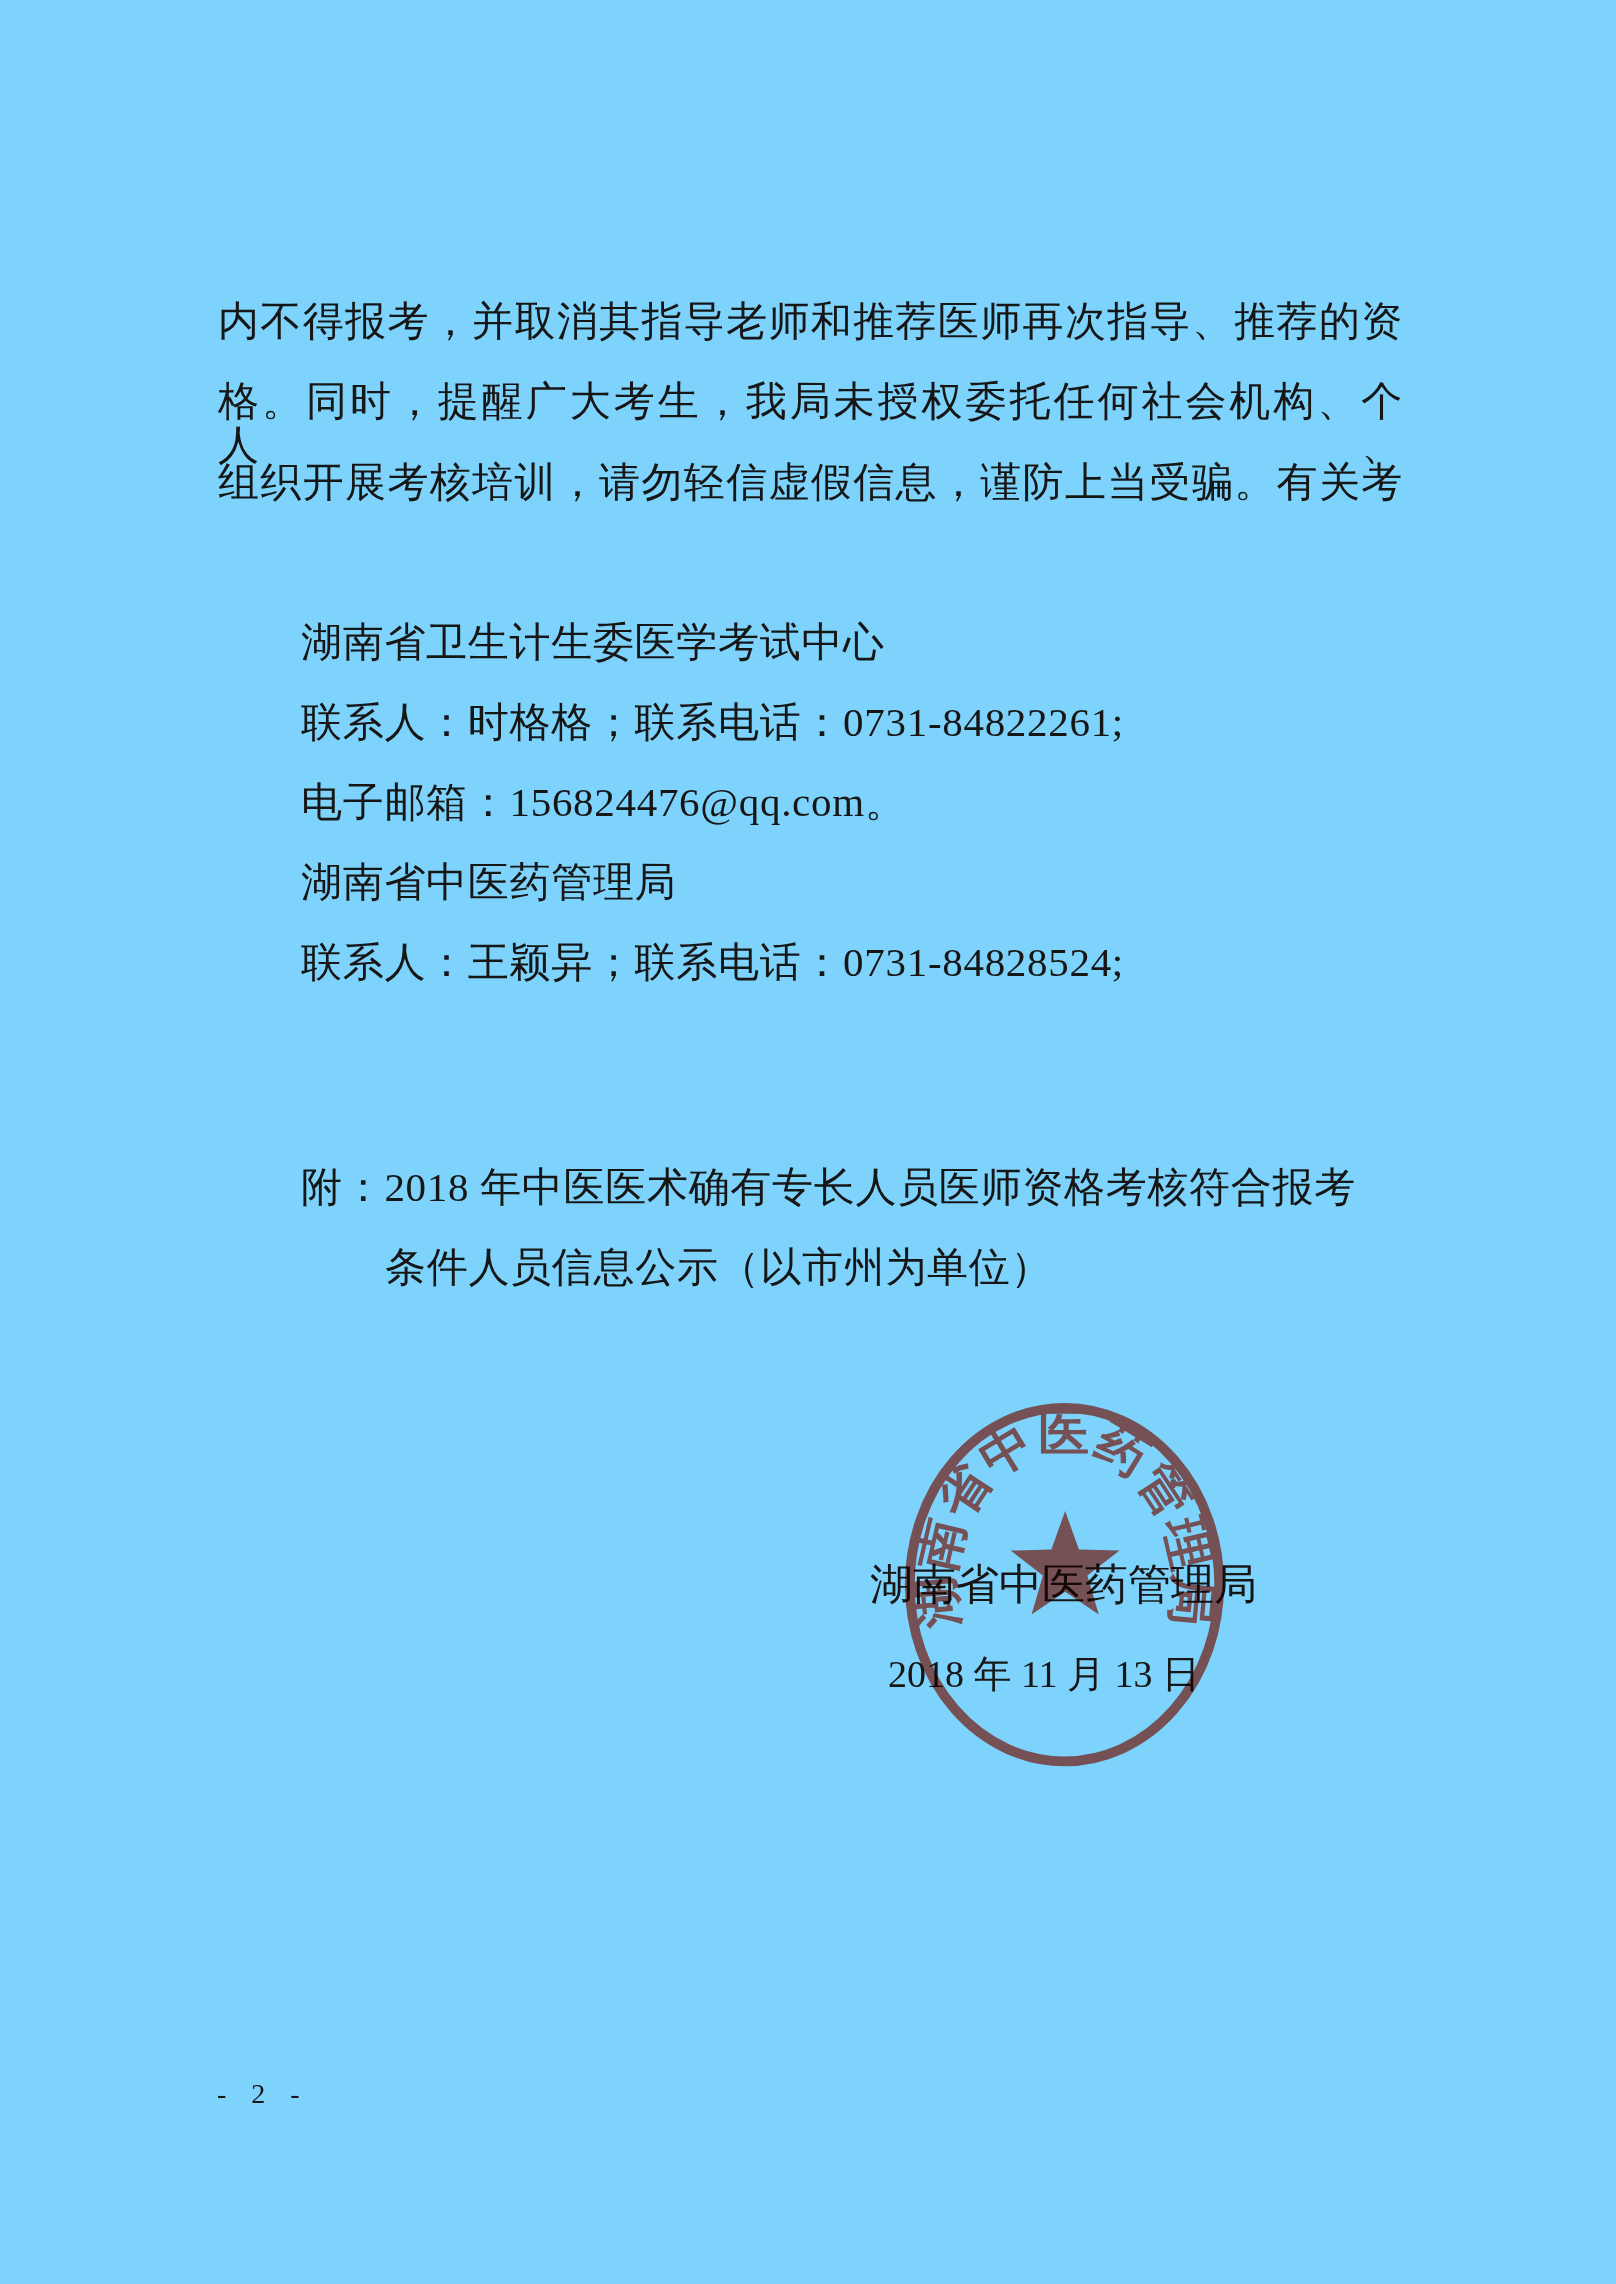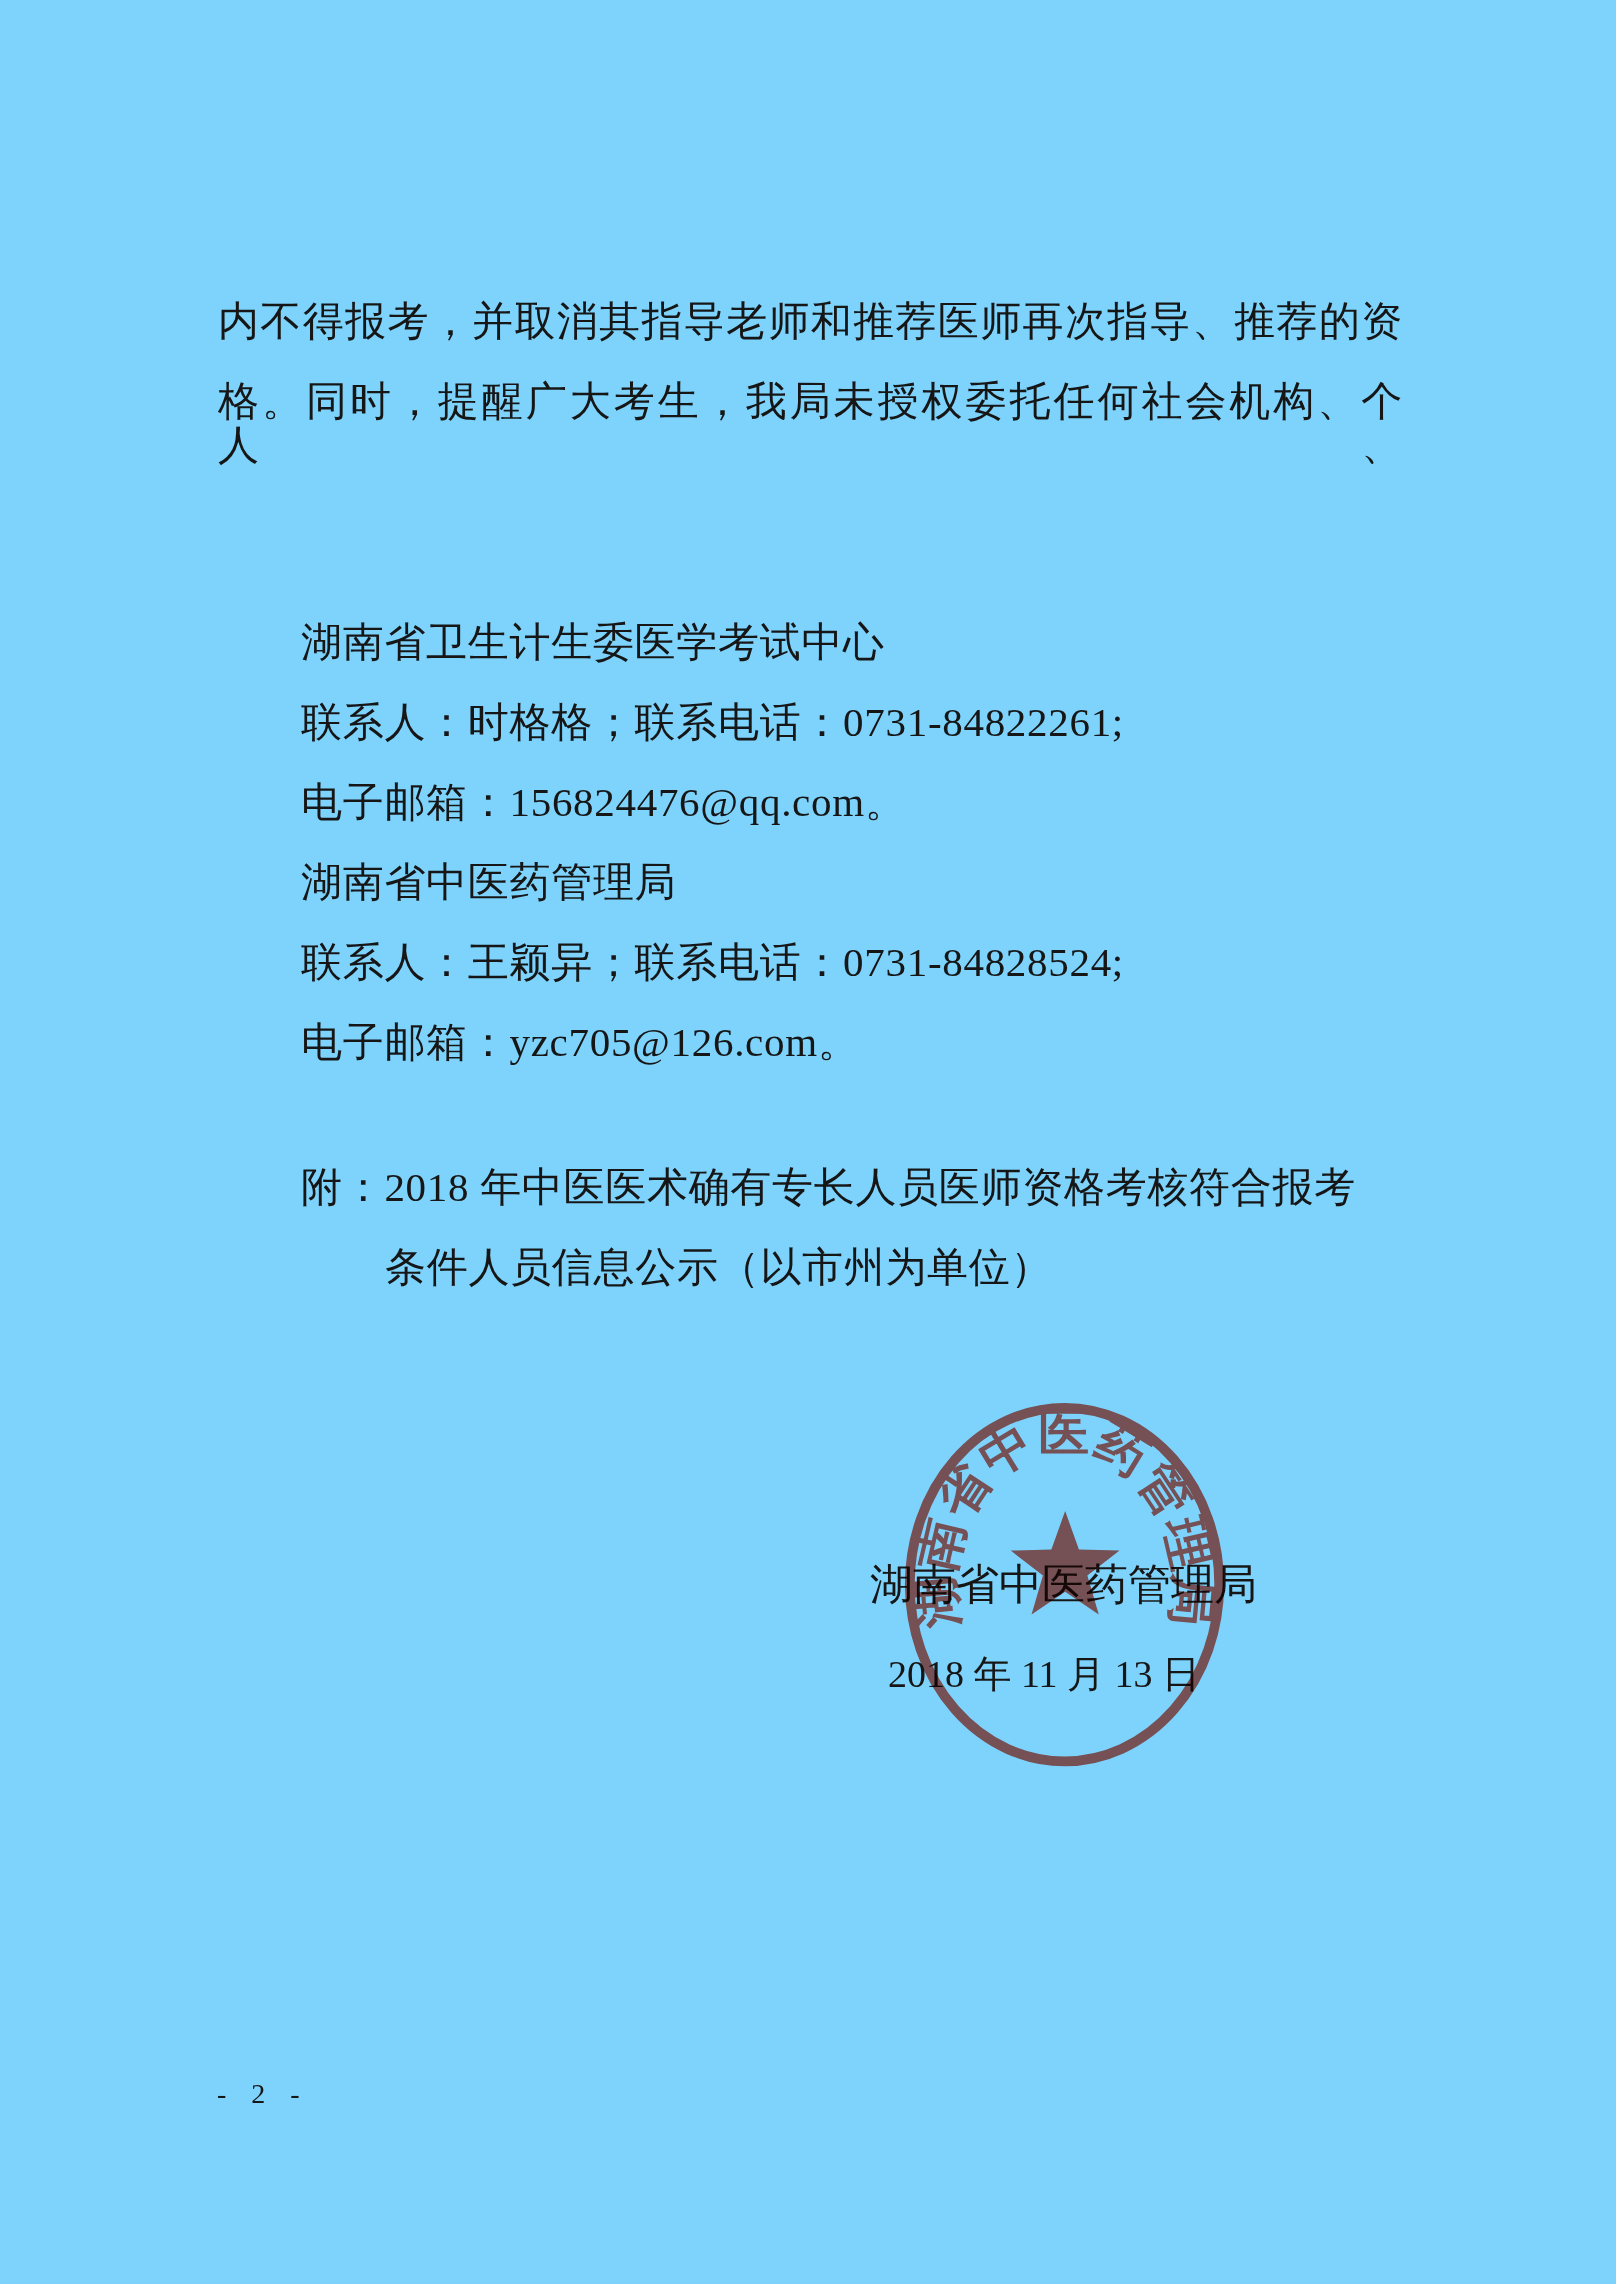--- a/index.html
+++ b/index.html
@@ -71,27 +71,27 @@
     white-space: nowrap;
   }
 </style>
 </head>
 <body>
 
 <div class="page">
 
   <div class="line para just" style="top:299px">内不得报考，并取消其指导老师和推荐医师再次指导、推荐的资</div>
   <div class="line para just" style="top:379px">格。同时，提醒广大考生，我局未授权委托任何社会机构、个人、</div>
+  <div class="line para just" style="top:460px">组织开展考核培训，请勿轻信虚假信息，谨防上当受骗。有关考</div>
 
   <div class="line indent" style="top:620px">湖南省卫生计生委医学考试中心</div>
   <div class="line indent" style="top:700px">联系人：时格格；联系电话：0731-84822261;</div>
   <div class="line indent" style="top:780px">电子邮箱：156824476@qq.com。</div>
   <div class="line indent" style="top:860px">湖南省中医药管理局</div>
   <div class="line indent" style="top:940px">联系人：王颖异；联系电话：0731-84828524;</div>
-  <div class="line indent" style="top:1020px">电子邮箱：yzc705@126.com。</div>
 
   <div class="line indent" style="top:1165px">附：2018 年中医医术确有专长人员医师资格考核符合报考</div>
   <div class="line attach2" style="top:1245px">条件人员信息公示（以市州为单位）</div>
 
   <div class="sig">湖南省中医药管理局</div>
   <div class="date">2018 年 11 月 13 日</div>
 
   <svg class="seal" width="325" height="371" viewBox="0 0 500 570" aria-hidden="true">
     <ellipse cx="250" cy="282" rx="238" ry="272" fill="none" stroke-width="15" stroke="#ee5449"></ellipse>
     <polygon points="251,169 272.2,227.9 334.7,229.8 285.2,268.1 302.7,328.2 251,293 199.3,328.2 216.8,268.1 167.3,229.8 229.8,227.9" fill="#ee5449"></polygon>

